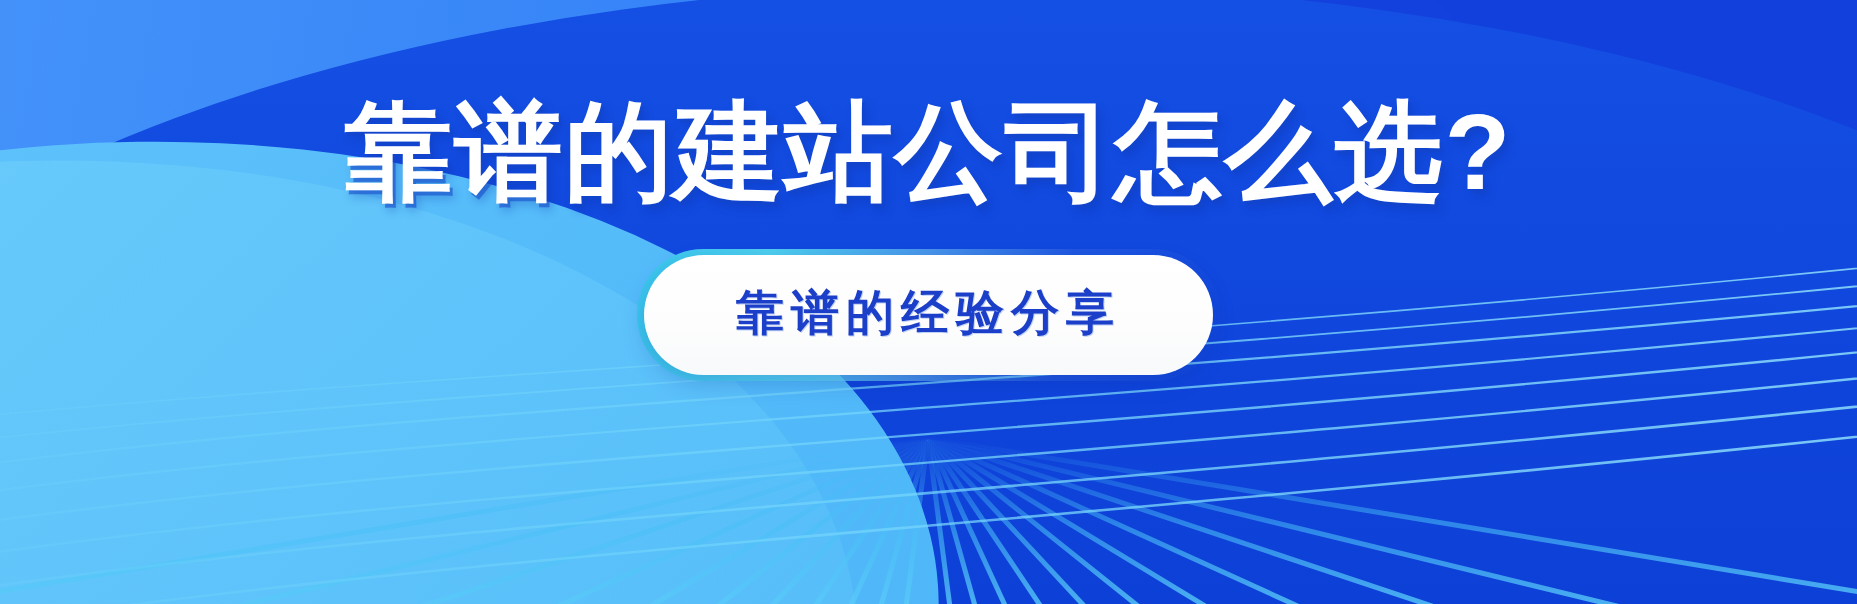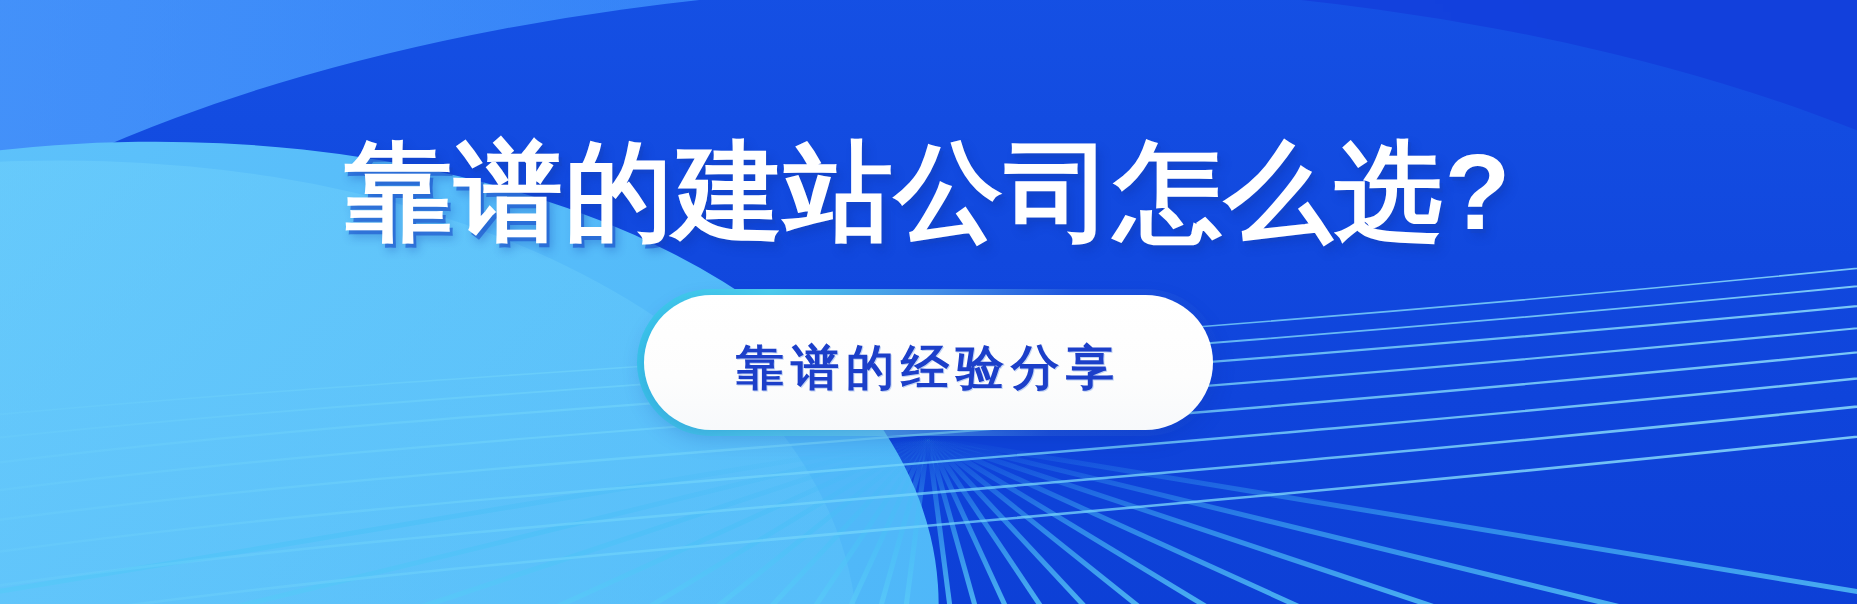--- a/index.html
+++ b/index.html
@@ -94,21 +94,20 @@
     pointer-events: none;
   }
 
   
   .content {
     position: absolute;
     inset: 0;
     display: flex;
     flex-direction: column;
     align-items: center;
-    margin-top: 40px;
   }
   .title {
     margin-top: 92px;
     font-size: 108px;
     line-height: 1.12;
     font-weight: 700;
     color: #ffffff;
     letter-spacing: 2px;
     white-space: nowrap;
     text-shadow:
@@ -125,21 +124,21 @@
     top: -6px;
     right: -7px;
     bottom: -6px;
     border-radius: 999px;
     background: linear-gradient(100deg, #39c6ec 0%, #4fd0ef 22%, rgba(120,215,245,0.55) 48%, rgba(160,225,250,0.10) 72%, rgba(200,240,255,0) 100%);
   }
   .pill {
     position: relative;
     background: linear-gradient(180deg, #ffffff 0%, #fdfdfd 60%, #f7f9fb 100%);
     border-radius: 999px;
-    padding: 41px 92px 30px;
+    padding: 26px 92px 30px;
     box-shadow: 0 8px 22px rgba(7, 40, 150, 0.22);
   }
   .pill-label {
     font-size: 48px;
     font-weight: 700;
     letter-spacing: 7px;
     color: #1c3fc9;
     white-space: nowrap;
     text-shadow: 1px 1px 0 rgba(120, 160, 235, 0.45);
   }

